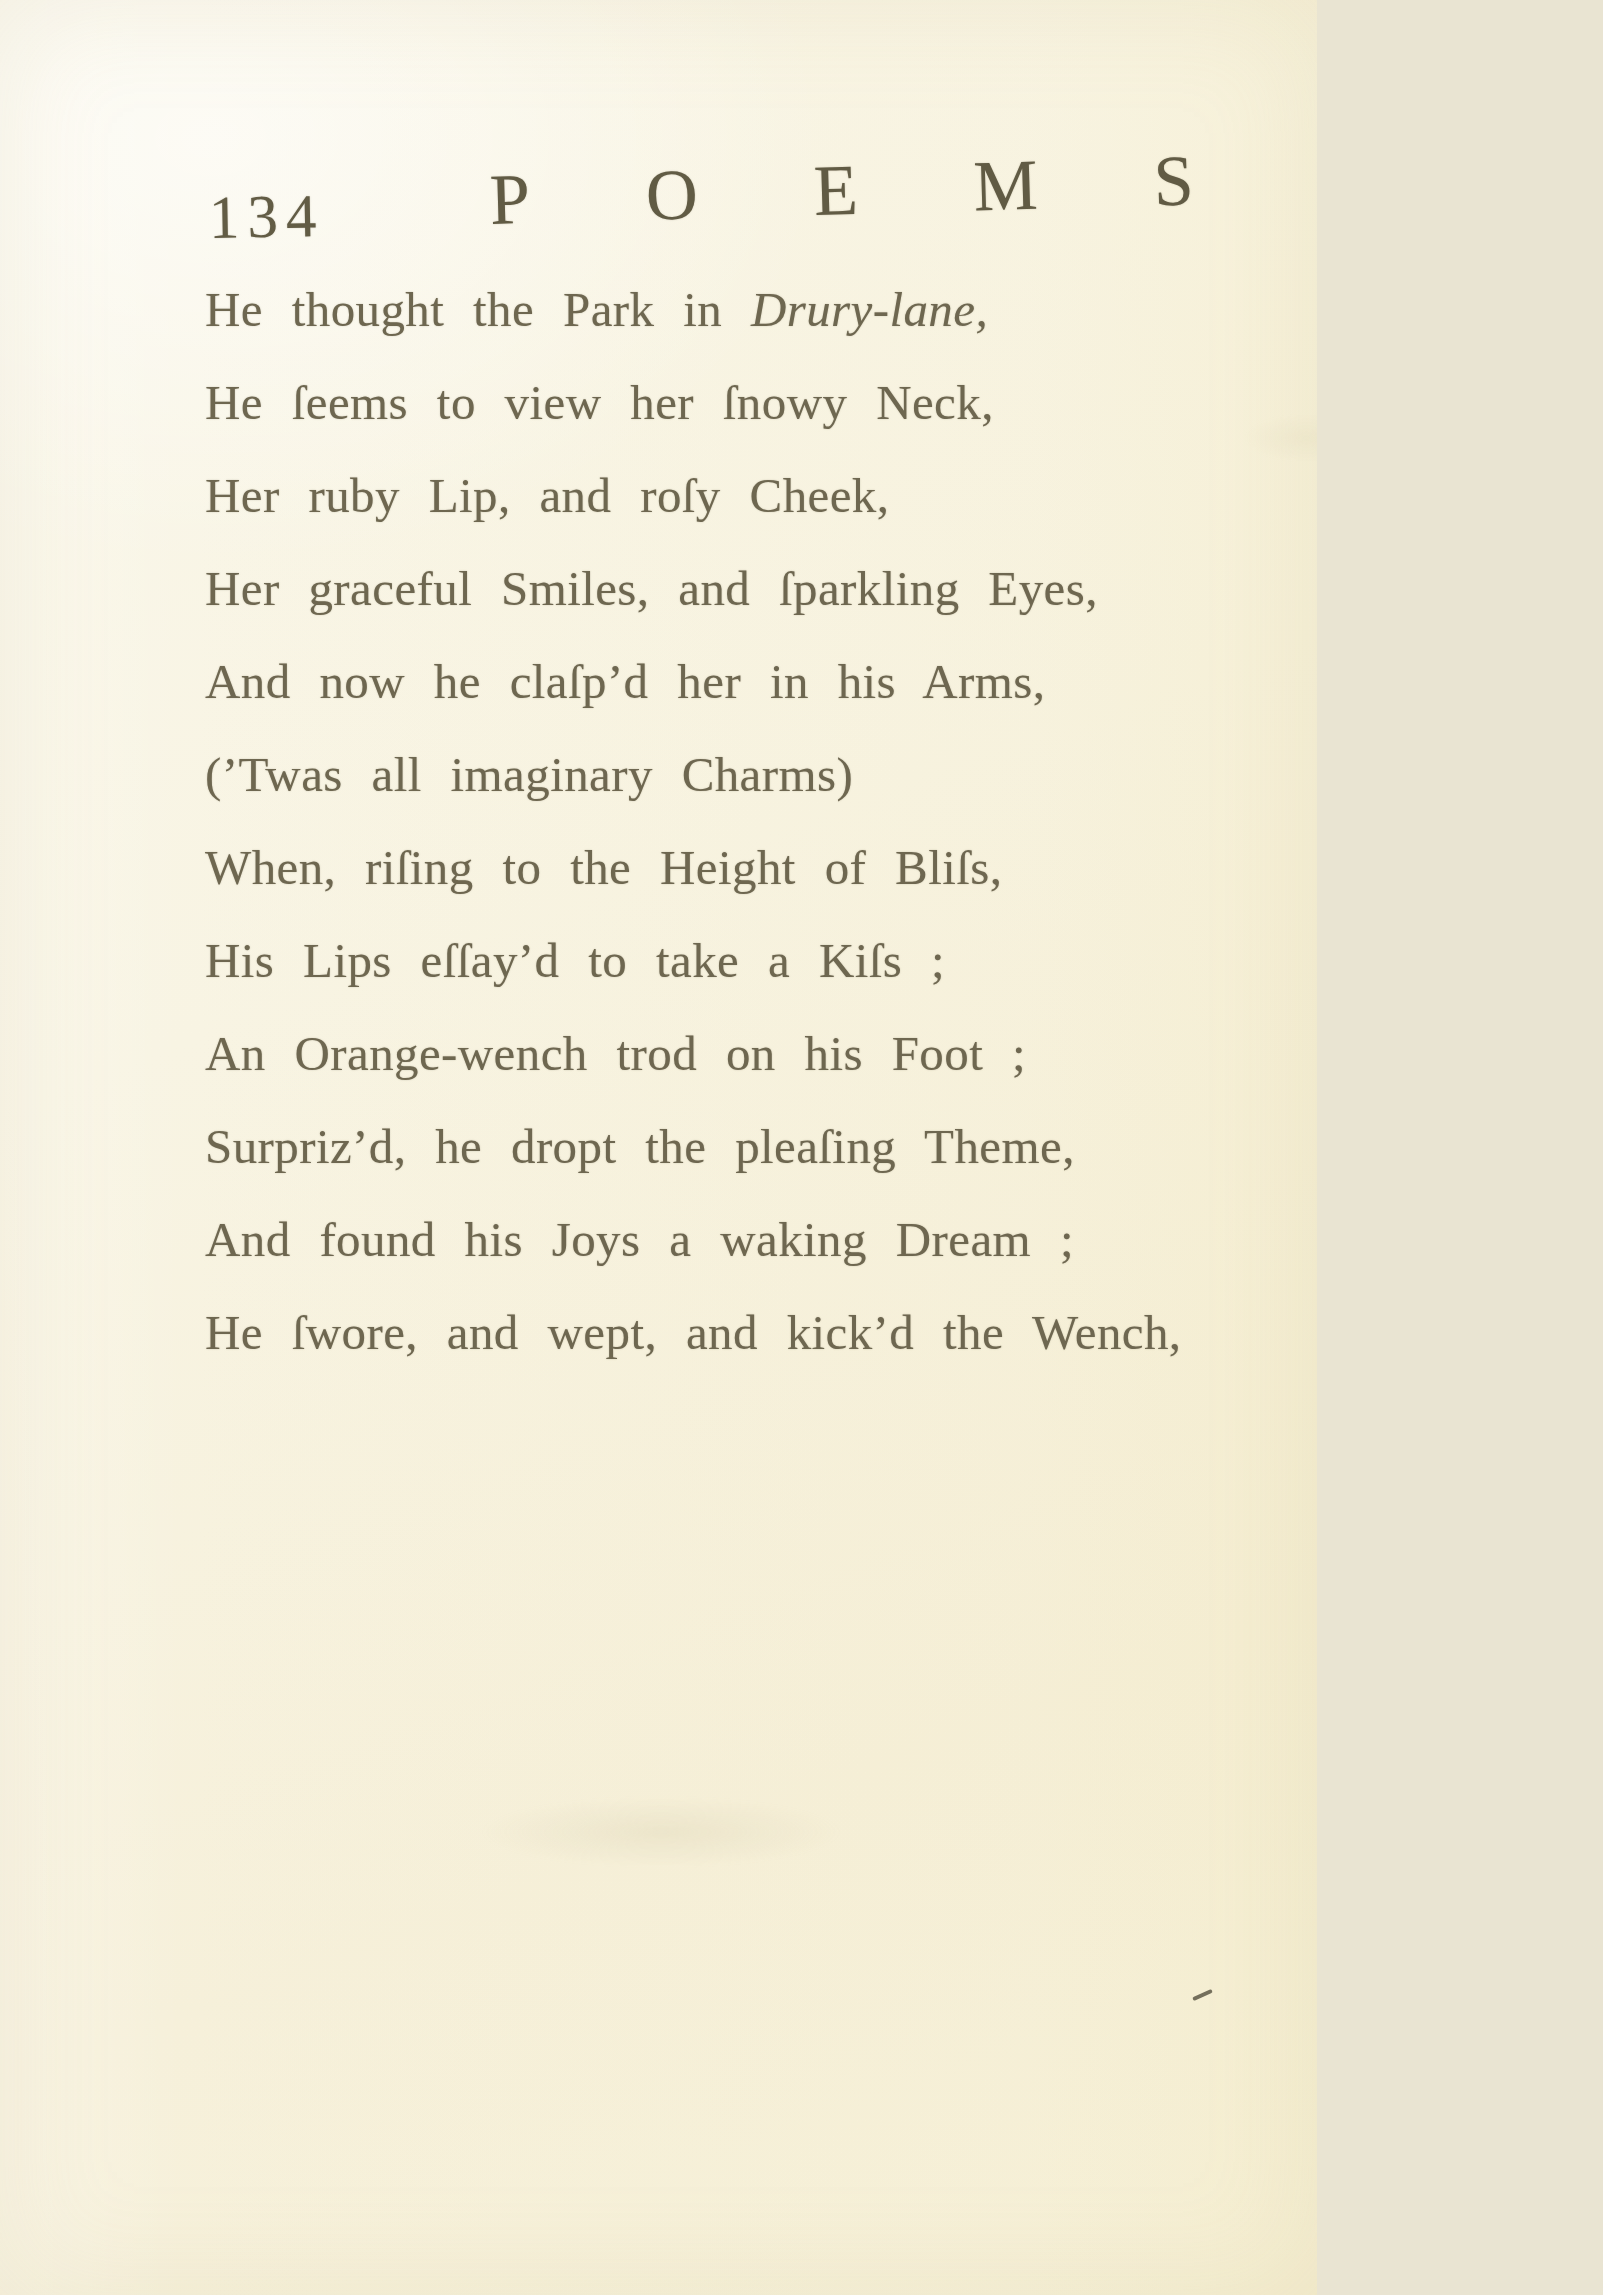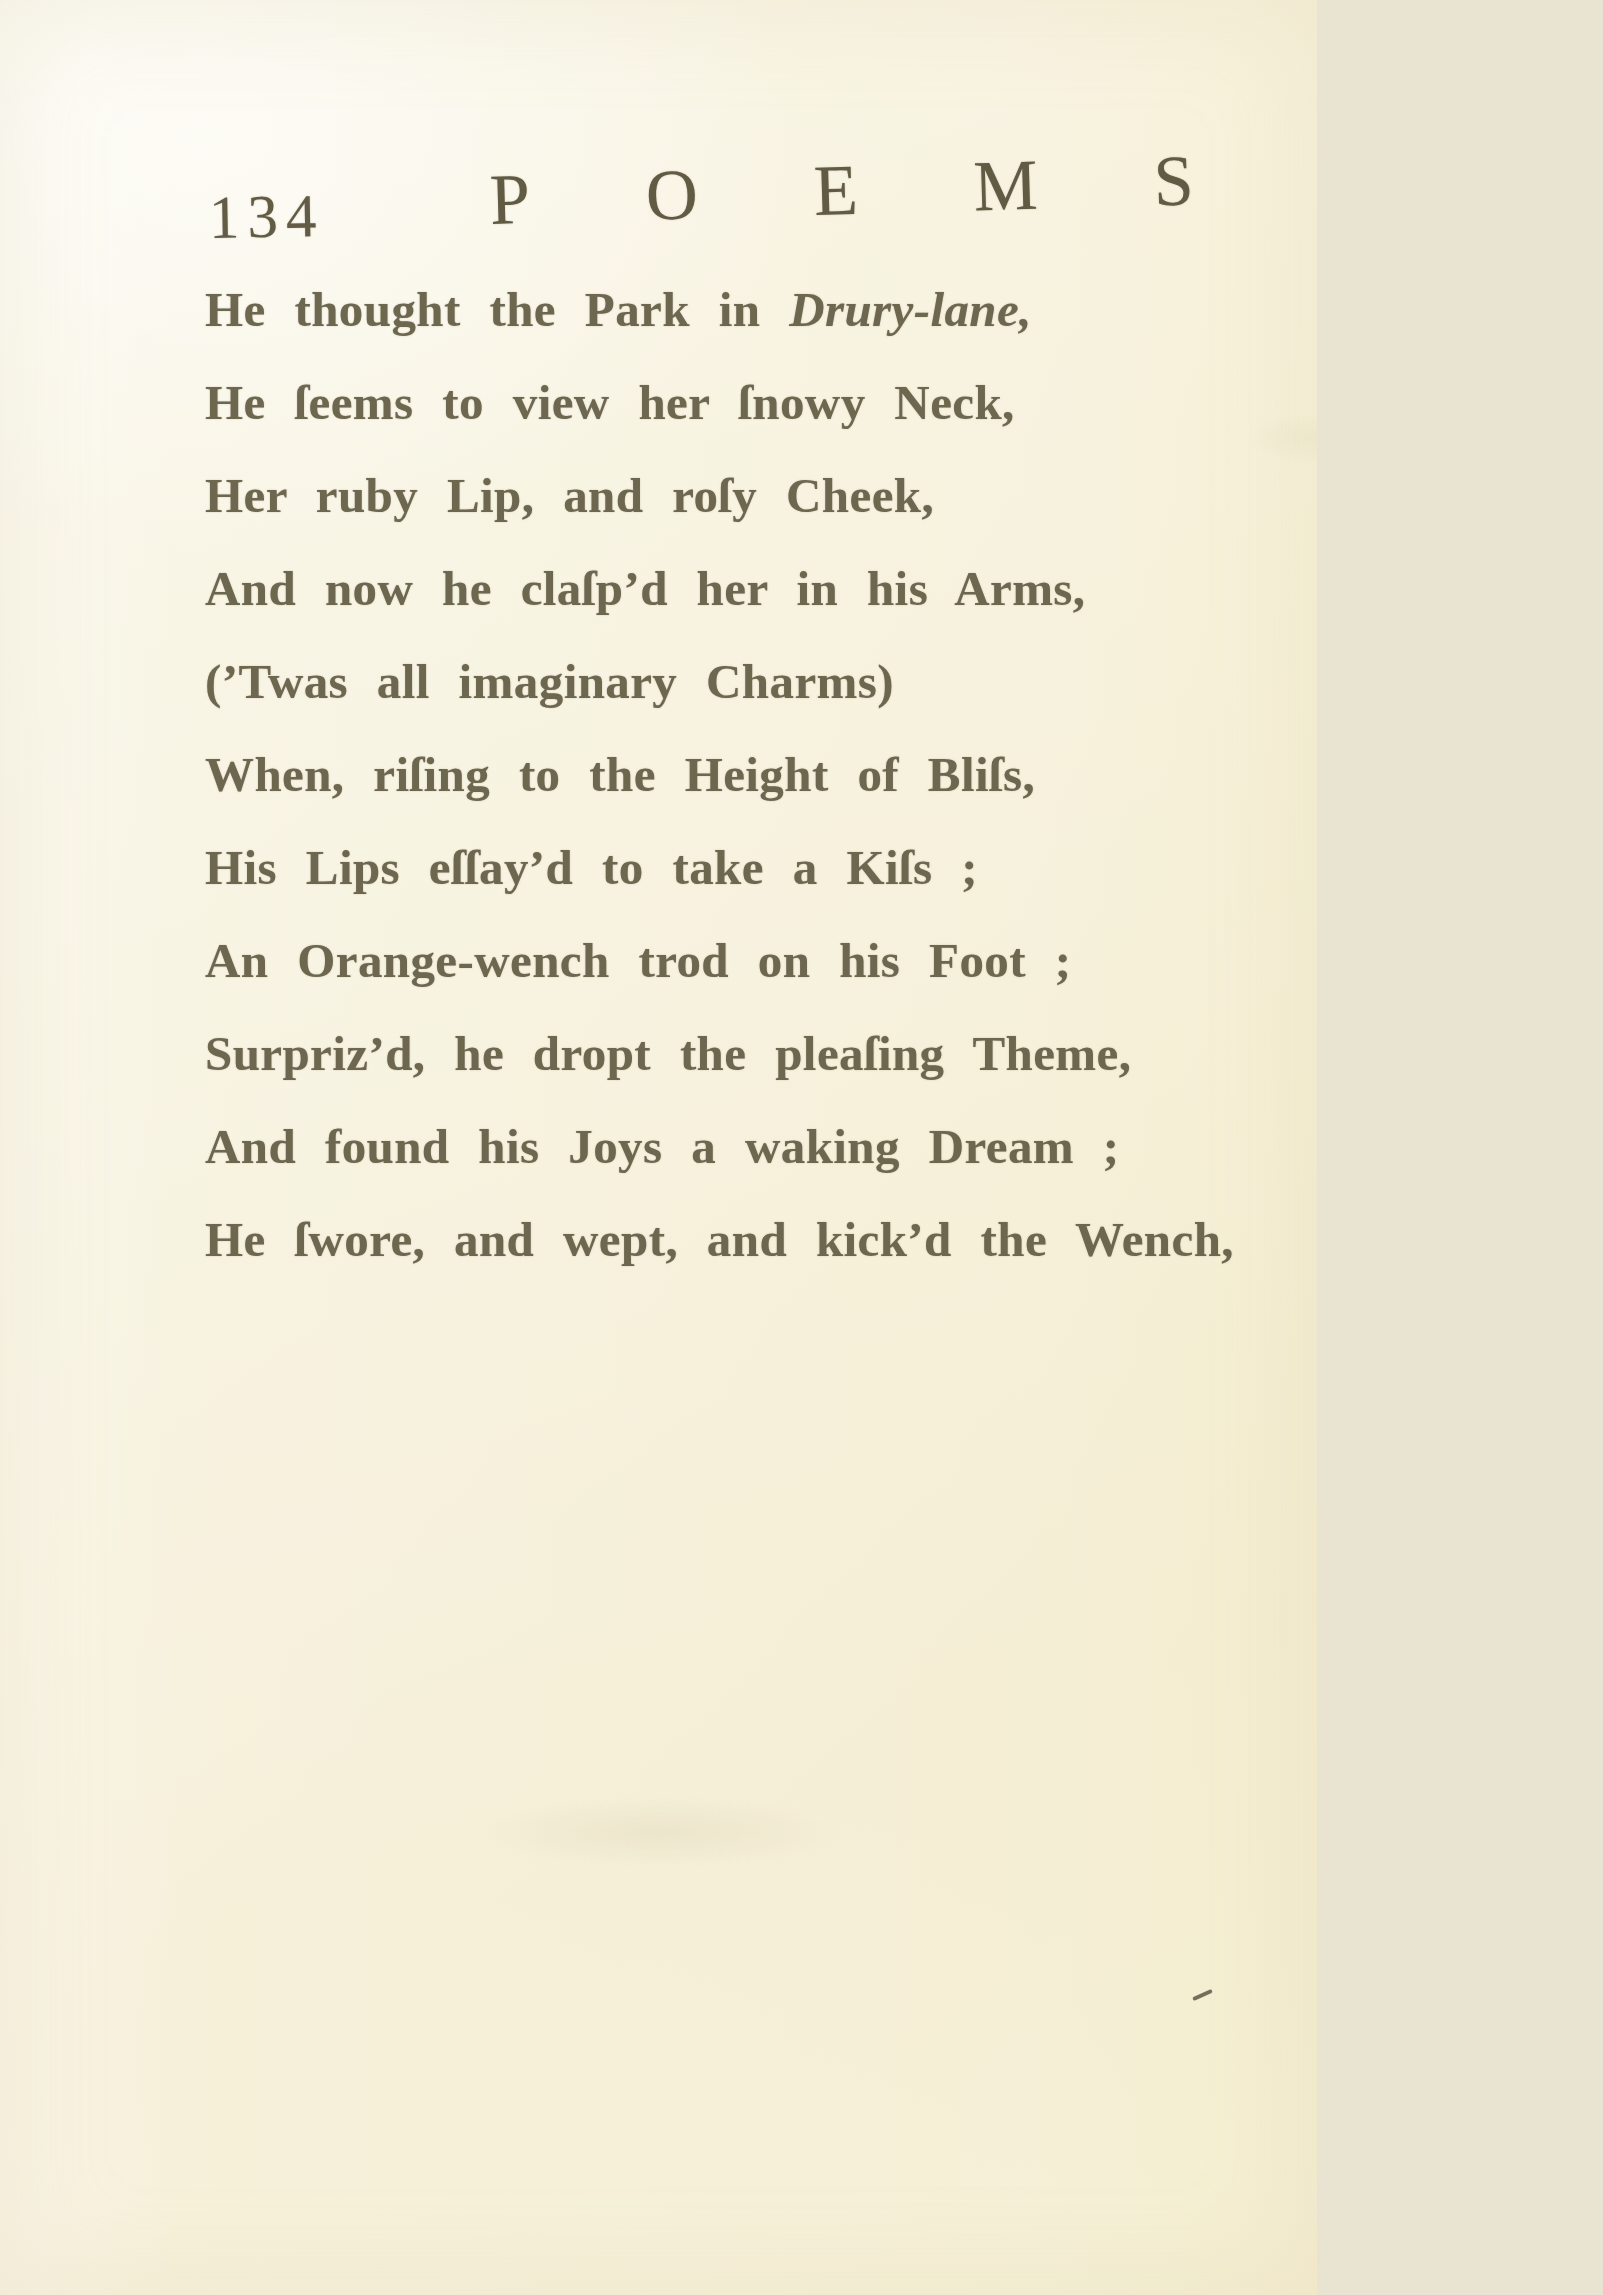--- a/index.html
+++ b/index.html
@@ -50,21 +50,20 @@
     top: 263px;
     right: 96px;
   }
   .poem-line {
     height: 93px;
     line-height: 93px;
     font-size: 49px;
     word-spacing: 0.33em;
     letter-spacing: 0.4px;
     white-space: nowrap;
-    font-weight: bold;
   }
   .poem-line .it {
     font-style: italic;
   }
   .catchword {
     position: absolute;
     left: 1451px;
     top: 1864px;
     font-size: 59px;
     font-style: italic;
@@ -108,20 +107,21 @@
 <div class="page">
 
   <div class="page-number ink">134</div>
 
   <div class="page-title ink">POEMS</div>
 
   <div class="poem-body ink">
       <div class="poem-line"><span>He thought the Park in </span><span class="it">Drury-lane,</span></div>
       <div class="poem-line"><span>He ſeems to view her ſnowy Neck,</span></div>
       <div class="poem-line"><span>Her ruby Lip, and roſy Cheek,</span></div>
+      <div class="poem-line"><span>Her graceful Smiles, and ſparkling Eyes,</span></div>
       <div class="poem-line"><span>And now he claſp’d her in his Arms,</span></div>
       <div class="poem-line"><span>(’Twas all imaginary Charms)</span></div>
       <div class="poem-line"><span>When, riſing to the Height of Bliſs,</span></div>
       <div class="poem-line"><span>His Lips eſſay’d to take a Kiſs ;</span></div>
       <div class="poem-line"><span>An Orange-wench trod on his Foot ;</span></div>
       <div class="poem-line"><span>Surpriz’d, he dropt the pleaſing Theme,</span></div>
       <div class="poem-line"><span>And found his Joys a waking Dream ;</span></div>
       <div class="poem-line"><span>He ſwore, and wept, and kick’d the Wench,</span></div>
     </div>
 

